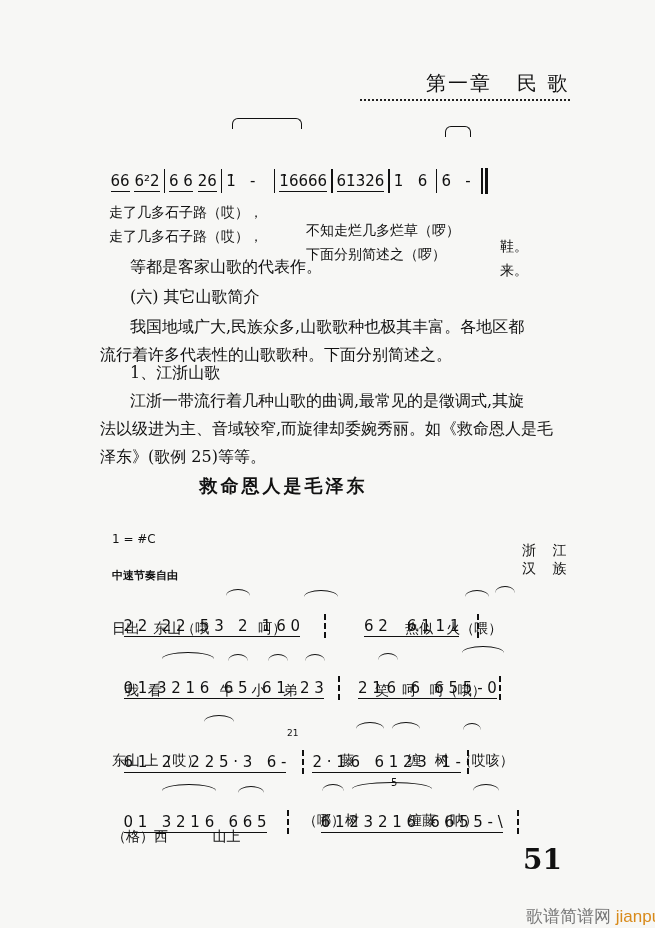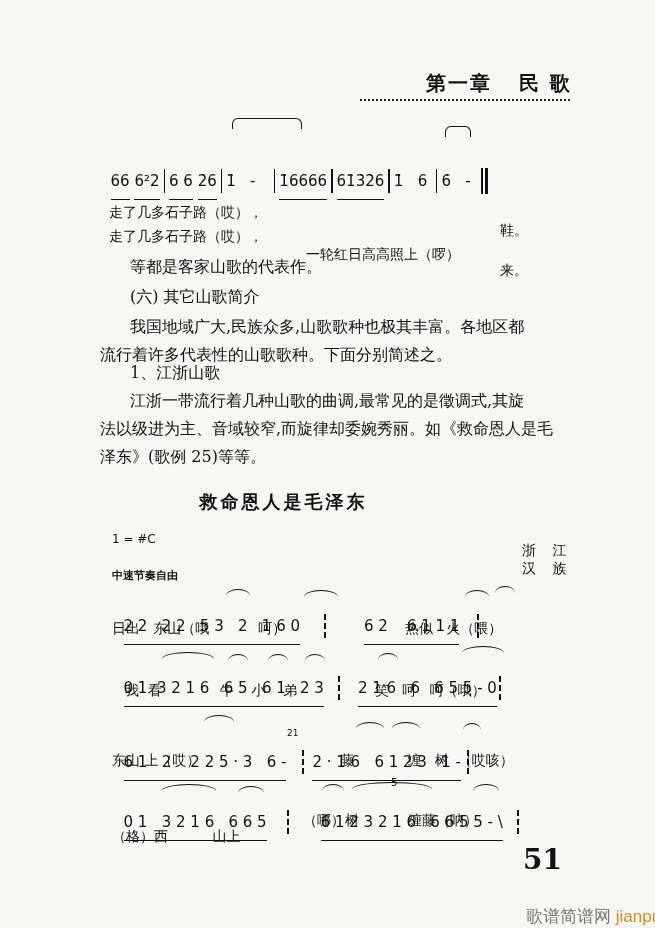--- a/index.html
+++ b/index.html
@@ -4,37 +4,37 @@
 <style>
   html, body { margin: 0; padding: 0; }
   body {
     width: 655px; height: 928px; position: relative; overflow: hidden;
     background: #f7f7f5;
     font-family: "DejaVu Serif", "Liberation Serif", serif;
     color: #111;
   }
   .abs { position: absolute; }
   .hdr-title {
-    left: 426px; top: 70px; font-size: 20px; font-weight: bold;
+    left: 426px; top: 70px; font-size: 20px; font-weight: normal;
     font-family: "DejaVu Sans", "Liberation Sans", sans-serif; letter-spacing: 2px;
     white-space: pre;
   }
   .hdr-rule {
     left: 360px; top: 99px; width: 210px; height: 0;
     border-top: 2px dotted #222;
   }
   .notes { font-family: "DejaVu Sans", "Liberation Sans", sans-serif; font-size: 15px; white-space: pre; }
-  .ul { border-bottom: 1.5px solid #111; padding-bottom: 9px; }
+  .ul { border-bottom: 1.5px solid #111; padding-bottom: 1px; }
   .bar { display: inline-block; width: 1.5px; height: 24px; background: #111; vertical-align: middle; margin: 0 4px; }
   .dbar { display: inline-block; width: 0; height: 24px; border-left: 2px dashed #111; vertical-align: middle; margin: 0 8px; }
   .final-bar { display: inline-block; width: 2px; height: 26px; background: #111; vertical-align: middle; margin-left: 10px; box-shadow: 4px 0 0 0 #111, 5px 0 0 0 #111; }
   .lyric { font-family: "DejaVu Sans", "Liberation Sans", sans-serif; font-size: 14px; white-space: pre; }
   .body-text { font-size: 16px; line-height: 30px; }
   .song-title {
-    left: 0; width: 567px; top: 490px; text-align: center;
+    left: 0; width: 567px; top: 474px; text-align: center;
     font-family: "DejaVu Sans", "Liberation Sans", sans-serif;
     font-weight: bold; font-size: 18px; letter-spacing: 3px;
   }
   .key { left: 112px; top: 532px; font-size: 12px; font-family: "DejaVu Sans", "Liberation Sans", sans-serif; }
   .origin { left: 522px; font-size: 14px; font-family: "DejaVu Sans", "Liberation Sans", sans-serif; letter-spacing: 6px; }
   .tempo { left: 112px; top: 568px; font-size: 11px; font-weight: bold; font-family: "DejaVu Sans", "Liberation Sans", sans-serif; }
   .arc { position: absolute; border-top: 1.5px solid #111; border-radius: 50% 50% 0 0 / 100% 100% 0 0; height: 6px; }
   .bracket { position: absolute; border: 1.5px solid #111; border-bottom: none; border-radius: 6px 6px 0 0; height: 10px; }
   .page-num { left: 523px; top: 843px; font-size: 28px; font-weight: bold; }
   .watermark { left: 526px; top: 905px; font-size: 17px; color: #777; font-family: Liberation Sans, sans-serif; white-space: pre; }
@@ -47,25 +47,26 @@
 <div class="abs hdr-rule"></div>
 
 <div class="bracket" style="left:232px; top:118px; width:68px;"></div>
 <div class="bracket" style="left:445px; top:126px; width:24px;"></div>
 <div class="abs notes" style="left:101px; top:150px;">
   <span class="ul">66</span> <span class="ul">6²2</span><span class="bar"></span><span class="ul">6 6</span> <span class="ul">2̇6</span><span class="bar"></span>1̇   -   <span class="bar"></span><span class="ul">1̇6666</span><span class="bar"></span><span class="ul">61̇3̇2̇6</span><span class="bar"></span>1̇   6 <span class="bar"></span>6̇   -<span class="final-bar"></span>
 </div>
 
 <div class="abs lyric" style="left:100px; top:188px;">
   <span>走了几多石子路（哎），</span>
+  <span style="position:absolute; left:206px;">不知走烂几多烂草（啰）</span>
   <span style="position:absolute; left:400px;">鞋。</span>
 </div>
 <div class="abs lyric" style="left:100px; top:212px;">
   <span>走了几多石子路（哎），</span>
-  <span style="position:absolute; left:206px;">一轮红日高高照上（啰）</span>
+  <span style="position:absolute; left:206px;">下面分别简述之（啰）</span>
   <span style="position:absolute; left:400px;">来。</span>
 </div>
 
 <div class="abs body-text" style="left:130px; top:252px;">等都是客家山歌的代表作。</div>
 <div class="abs body-text" style="left:130px; top:282px;">(六)  其它山歌简介</div>
 <div class="abs body-text" style="left:130px; top:312px;">我国地域广大,民族众多,山歌歌种也极其丰富。各地区都</div>
 <div class="abs body-text" style="left:100px; top:340px;">流行着许多代表性的山歌歌种。下面分别简述之。</div>
 <div class="abs body-text" style="left:130px; top:358px;">1、江浙山歌</div>
 <div class="abs body-text" style="left:130px; top:386px;">江浙一带流行着几种山歌的曲调,最常见的是徵调式,其旋</div>
 <div class="abs body-text" style="left:100px; top:414px;">法以级进为主、音域较窄,而旋律却委婉秀丽。如《救命恩人是毛</div>

